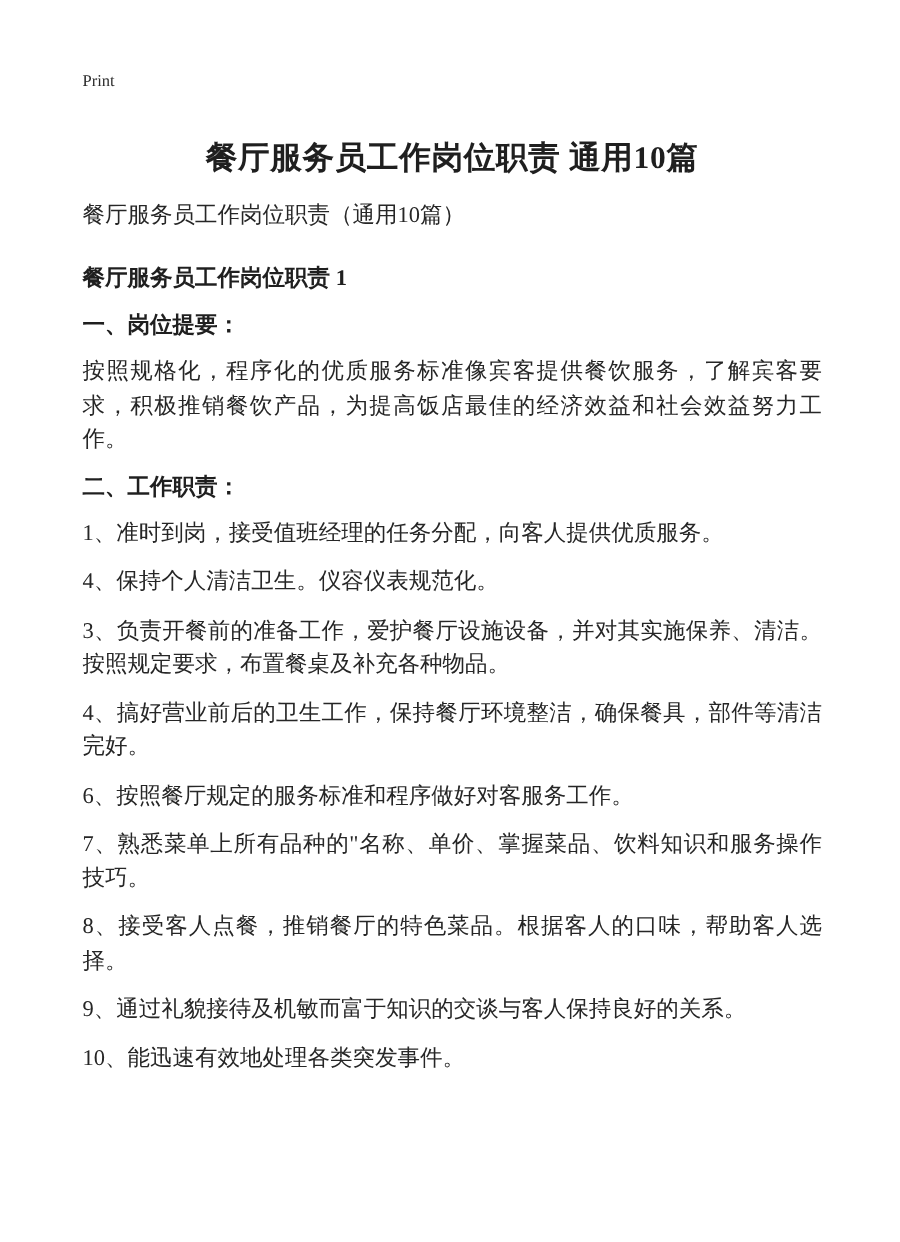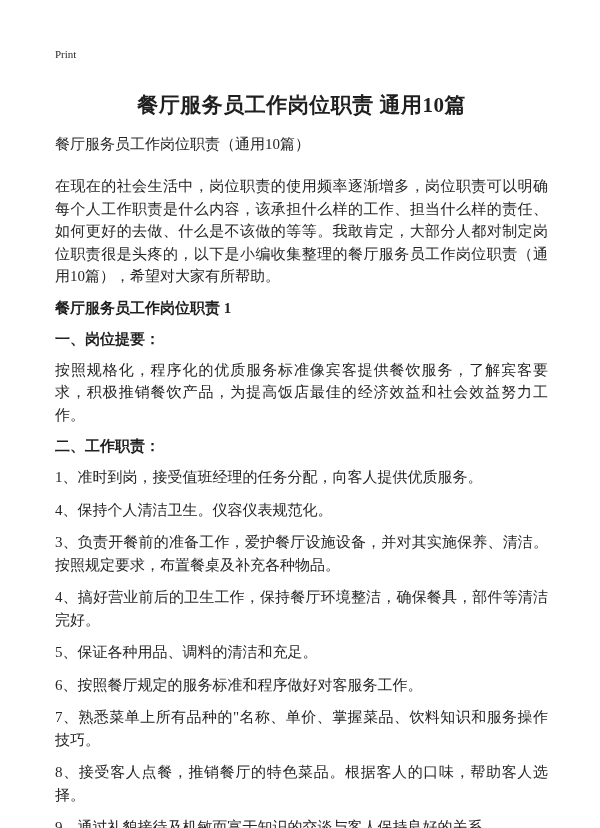--- a/index.html
+++ b/index.html
@@ -62,35 +62,33 @@
 <body>
 
 <div class="page">
 
   <span class="print-label">Print</span>
 
   <h1 class="doc-title">餐厅服务员工作岗位职责 通用10篇</h1>
 
   <p class="doc-subtitle">餐厅服务员工作岗位职责（通用10篇）</p>
 
-  <p class="para">在现在的社会生活中，岗位职责的使用频率逐渐增多，岗位职责可以明确每个人工作职责是什么内容，该承担什么样的工作、担当什么样的责任、如何更好的去做、什么是不该做的等等。我敢肯定，大部分人都对制定岗位职责很是头疼的，以下是小编收集整理的餐厅服务员工作岗位职责（通用10篇），希望对大家有所帮助。</p>
 
   <h2 class="sec-heading">餐厅服务员工作岗位职责 1</h2>
 
   <h3 class="sec-heading">一、岗位提要：</h3>
 
   <p class="para">按照规格化，程序化的优质服务标准像宾客提供餐饮服务，了解宾客要求，积极推销餐饮产品，为提高饭店最佳的经济效益和社会效益努力工作。</p>
 
   <h3 class="sec-heading">二、工作职责：</h3>
 
   <p class="duty">1、准时到岗，接受值班经理的任务分配，向客人提供优质服务。</p>
   <p class="duty">4、保持个人清洁卫生。仪容仪表规范化。</p>
   <p class="duty">3、负责开餐前的准备工作，爱护餐厅设施设备，并对其实施保养、清洁。按照规定要求，布置餐桌及补充各种物品。</p>
   <p class="duty">4、搞好营业前后的卫生工作，保持餐厅环境整洁，确保餐具，部件等清洁完好。</p>
-  <p class="duty">5、保证各种用品、调料的清洁和充足。</p>
   <p class="duty">6、按照餐厅规定的服务标准和程序做好对客服务工作。</p>
   <p class="duty">7、熟悉菜单上所有品种的"名称、单价、掌握菜品、饮料知识和服务操作技巧。</p>
   <p class="duty">8、接受客人点餐，推销餐厅的特色菜品。根据客人的口味，帮助客人选择。</p>
   <p class="duty">9、通过礼貌接待及机敏而富于知识的交谈与客人保持良好的关系。</p>
   <p class="duty">10、能迅速有效地处理各类突发事件。</p>
   
   
 
 </div>
 

